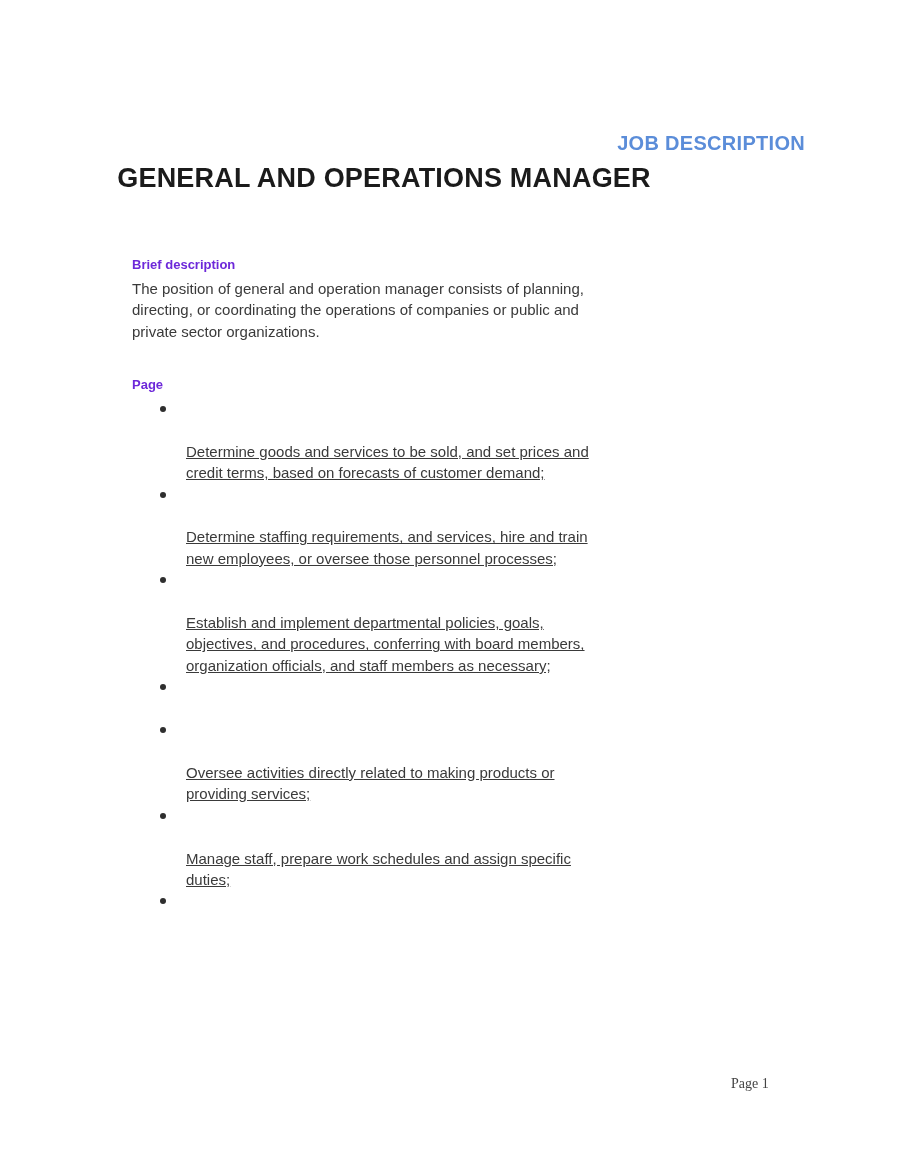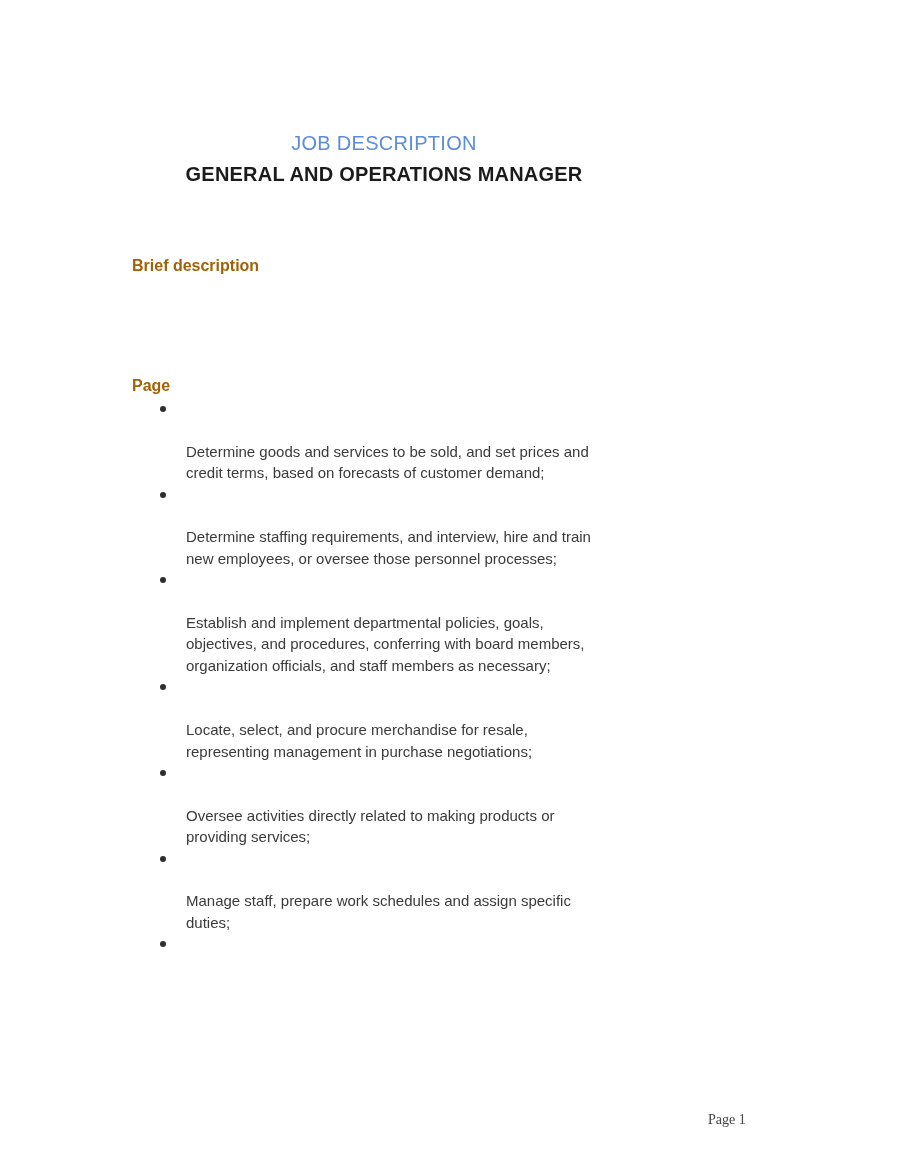--- a/index.html
+++ b/index.html
@@ -14,43 +14,44 @@
     background: #ffffff;
     font-family: "Liberation Sans", sans-serif;
     color: #3a3a3a;
     overflow: hidden;
   }
   .doc-title {
     position: absolute;
     top: 132px;
     left: 0;
     width: 768px;
-    text-align: center;
+    text-align: right;
     font-size: 20px;
-    font-weight: normal;
+    font-weight: bold;
     color: #5b8dd9;
     letter-spacing: 0.3px;
+    padding-left: 37px;
   }
   .doc-subtitle {
     position: absolute;
     top: 163px;
     left: 0;
     width: 768px;
     text-align: center;
-    font-size: 20px;
+    font-size: 27px;
     font-weight: bold;
     color: #1b1b1b;
     letter-spacing: 0.2px;
   }
   .section-heading {
     position: absolute;
     left: 132px;
-    font-size: 16px;
+    font-size: 13px;
     font-weight: bold;
-    color: #a16207;
+    color: #6d28d9;
   }
   .brief-heading { top: 257px; }
   .brief-body {
     position: absolute;
     top: 278px;
     left: 132px;
     width: 560px;
     font-size: 15px;
     line-height: 21.4px;
     white-space: pre-line;
@@ -63,75 +64,76 @@
     left: 132px;
     width: 540px;
   }
   .task-item {
     position: relative;
     padding-left: 54px;
     font-size: 15px;
     line-height: 21.4px;
     white-space: pre-line;
     color: #3a3a3a;
+    text-decoration: underline;
   }
   .task-item .bullet {
     position: absolute;
     left: 28px;
     top: 8px;
     width: 6px;
     height: 6px;
     border-radius: 50%;
     background: #2e2e2e;
   }
   .page-number {
     position: absolute;
     top: 1076px;
-    left: 708px;
+    left: 731px;
     font-family: "Liberation Serif", serif;
     font-size: 14px;
     color: #444444;
-    margin-top: 36px;
   }
 </style>
 </head>
 <body>
 
 <div class="doc-page">
 
   <div class="doc-title">JOB DESCRIPTION</div>
 
   <div class="doc-subtitle">GENERAL AND OPERATIONS MANAGER</div>
 
   <div class="section-heading brief-heading">Brief description</div>
 
+  <div class="brief-body">The position of general and operation manager consists of planning,
+directing, or coordinating the operations of companies or public and
+private sector organizations.</div>
 
   <div class="section-heading tasks-heading">Page</div>
 
   <div class="tasks-list">
     <div class="task-item">
       <span class="bullet"></span>
       <span>Determine goods and services to be sold, and set prices and
 credit terms, based on forecasts of customer demand;</span>
     </div>
     <div class="task-item">
       <span class="bullet"></span>
-      <span>Determine staffing requirements, and interview, hire and train
+      <span>Determine staffing requirements, and services, hire and train
 new employees, or oversee those personnel processes;</span>
     </div>
     <div class="task-item">
       <span class="bullet"></span>
       <span>Establish and implement departmental policies, goals,
 objectives, and procedures, conferring with board members,
 organization officials, and staff members as necessary;</span>
     </div>
     <div class="task-item">
       <span class="bullet"></span>
-      <span>Locate, select, and procure merchandise for resale,
-representing management in purchase negotiations;</span>
     </div>
     <div class="task-item">
       <span class="bullet"></span>
       <span>Oversee activities directly related to making products or
 providing services;</span>
     </div>
     <div class="task-item">
       <span class="bullet"></span>
       <span>Manage staff, prepare work schedules and assign specific
 duties;</span>

